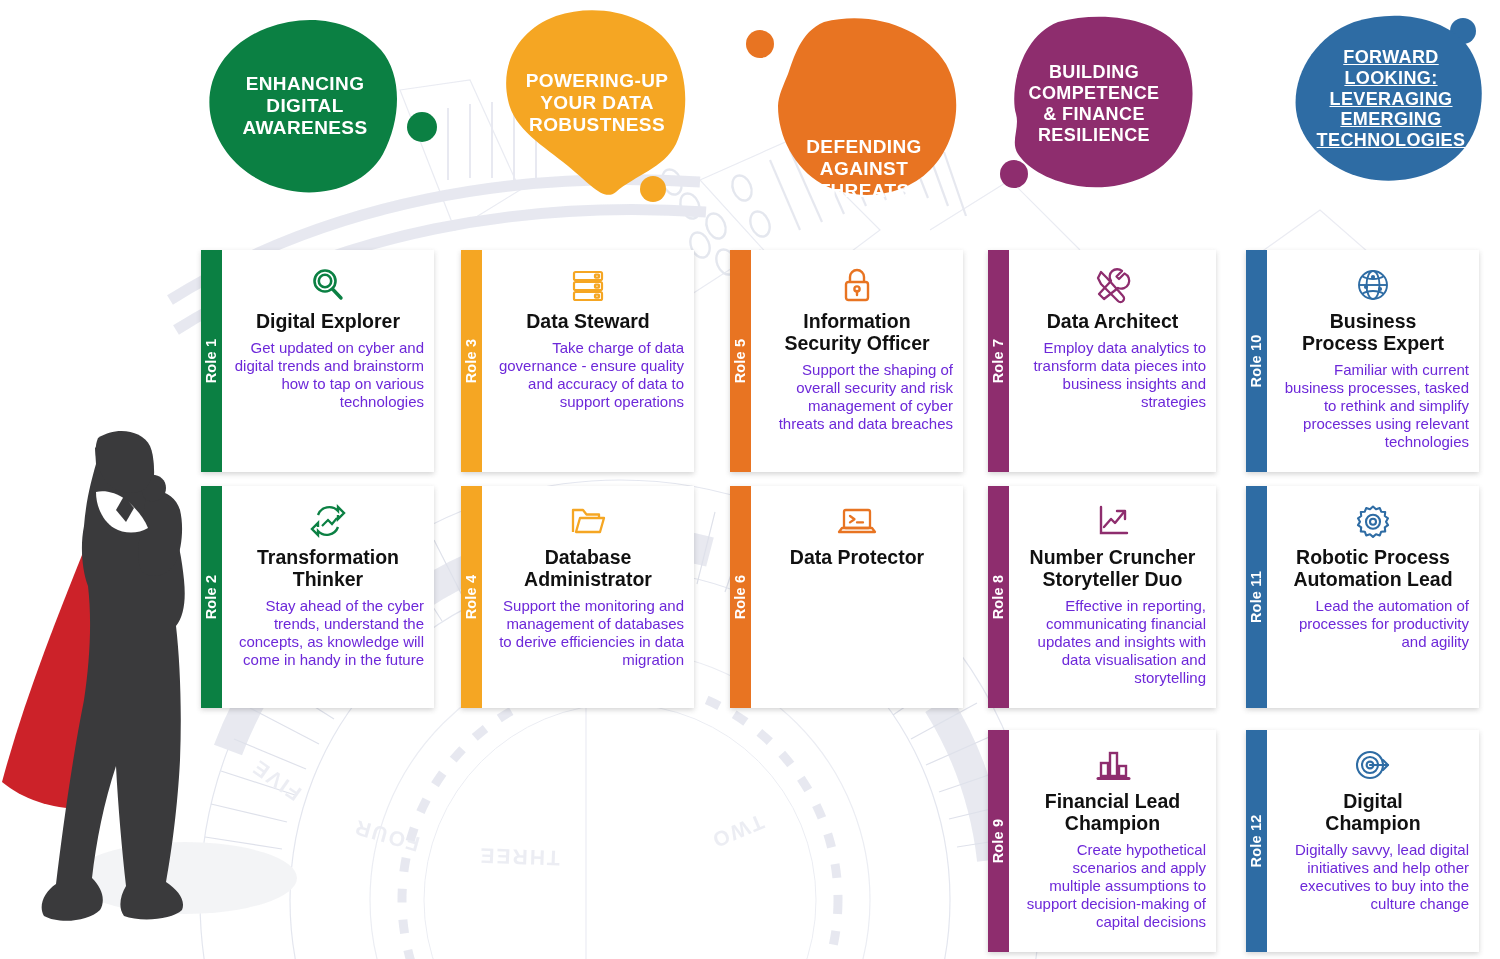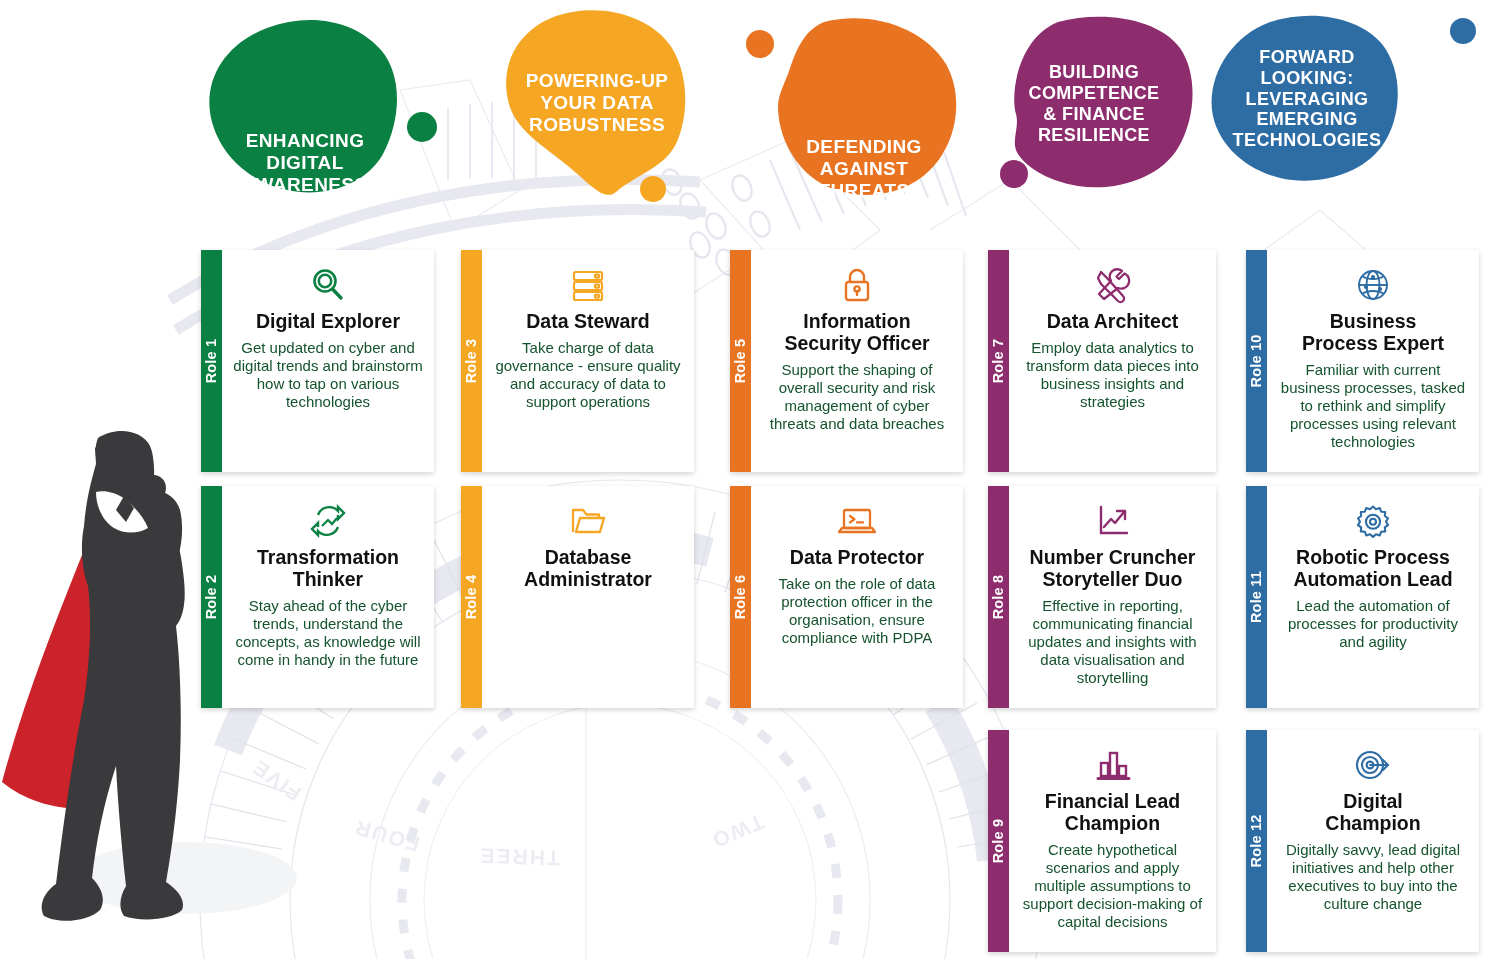--- a/index.html
+++ b/index.html
@@ -65,27 +65,27 @@
   .card-title{
     font-size:19.5px;
     font-weight:bold;
     color:#111111;
     text-align:center;
     line-height:1.12;
     margin:2px 0 6px 0;
   }
   .card-desc{
     font-size:15px;
-    color:#14532d;
-    text-align:center;
+    color:#6d28d9;
+    text-align:right;
     line-height:1.2;
   }
 
   
-  .t-green{font-size:19px;align-items:flex-end;}
+  .t-green{font-size:19px;}
   .t-amber{font-size:19px;}
   .t-orange{font-size:19px;}
   .t-purple{font-size:18px;}
   .t-blue{font-size:18px;}
 </style>
 </head>
 <body>
 
 <div id="stage">
 
@@ -278,21 +278,21 @@
     </svg>
     <div class="blob-label">
       <div>BUILDING</div>
       <div>COMPETENCE</div>
       <div>&amp; FINANCE</div>
       <div>RESILIENCE</div>
     </div>
   </div>
   <div class="dot" style="left:1000px;top:160px;width:28px;height:28px;background:#8e2d6e;"></div>
 
-  <div class="blob t-blue" style="left:1208px;top:14px;width:198px;height:170px;">
+  <div class="blob t-blue" style="left:1292px;top:14px;width:198px;height:170px;text-decoration:underline;">
     <svg width="198" height="170" viewBox="0 0 198 170">
       <path d="M62 8 C 106 -6, 152 4, 174 30 C 196 58, 194 104, 174 132 C 152 162, 108 172, 72 164
                C 38 156, 8 130, 4 96 C 0 60, 24 22, 62 8 Z" fill="#2e6ca4"></path>
     </svg>
     <div class="blob-label">
       <div>FORWARD</div>
       <div>LOOKING:</div>
       <div>LEVERAGING</div>
       <div>EMERGING</div>
       <div>TECHNOLOGIES</div>
@@ -369,20 +369,21 @@
       <div class="card-icon">
         <svg width="40" height="40" viewBox="0 0 40 40" fill="none" stroke="#f5a623" stroke-width="2.3" stroke-linejoin="round">
           <path d="M5 31 L5 9 L15 9 L18.5 13.5 L31 13.5 L31 17"></path>
           <path d="M8 31 L12 17 L36 17 L32 31 Z"></path>
         </svg>
       </div>
       <div class="card-title">
         <div>Database</div>
         <div>Administrator</div>
       </div>
+      <div class="card-desc">Support the monitoring and management of databases to derive efficiencies in data migration</div>
     </div>
   </div>
 
   <div class="card" style="left:730px;top:250px;width:233px;height:222px;">
     <div class="role-bar" style="background:#e87422;">
       <span>Role 5</span>
     </div>
     <div class="card-body">
       <div class="card-icon">
         <svg width="40" height="40" viewBox="0 0 40 40" fill="none" stroke="#e87422" stroke-width="2.4">
@@ -409,21 +410,20 @@
         <svg width="42" height="40" viewBox="0 0 42 40" fill="none" stroke="#e87422" stroke-width="2.3">
           <rect x="8" y="9" width="26" height="18" rx="1.8"></rect>
           <path d="M3 31 L39 31 L36 27 L6 27 Z" stroke-linejoin="round"></path>
           <path d="M14 15 L18.5 18.2 L14 21.4" stroke-linecap="round" stroke-linejoin="round"></path>
           <line x1="21" y1="21.4" x2="27" y2="21.4" stroke-linecap="round"></line>
         </svg>
       </div>
       <div class="card-title">
         <div>Data Protector</div>
       </div>
-      <div class="card-desc">Take on the role of data protection officer in the organisation, ensure compliance with PDPA</div>
     </div>
   </div>
 
   <div class="card" style="left:988px;top:250px;width:228px;height:222px;">
     <div class="role-bar" style="background:#8e2d6e;">
       <span>Role 7</span>
     </div>
     <div class="card-body">
       <div class="card-icon">
         <svg width="42" height="40" viewBox="0 0 42 40" fill="none" stroke="#8e2d6e" stroke-width="2.3" stroke-linejoin="round">

